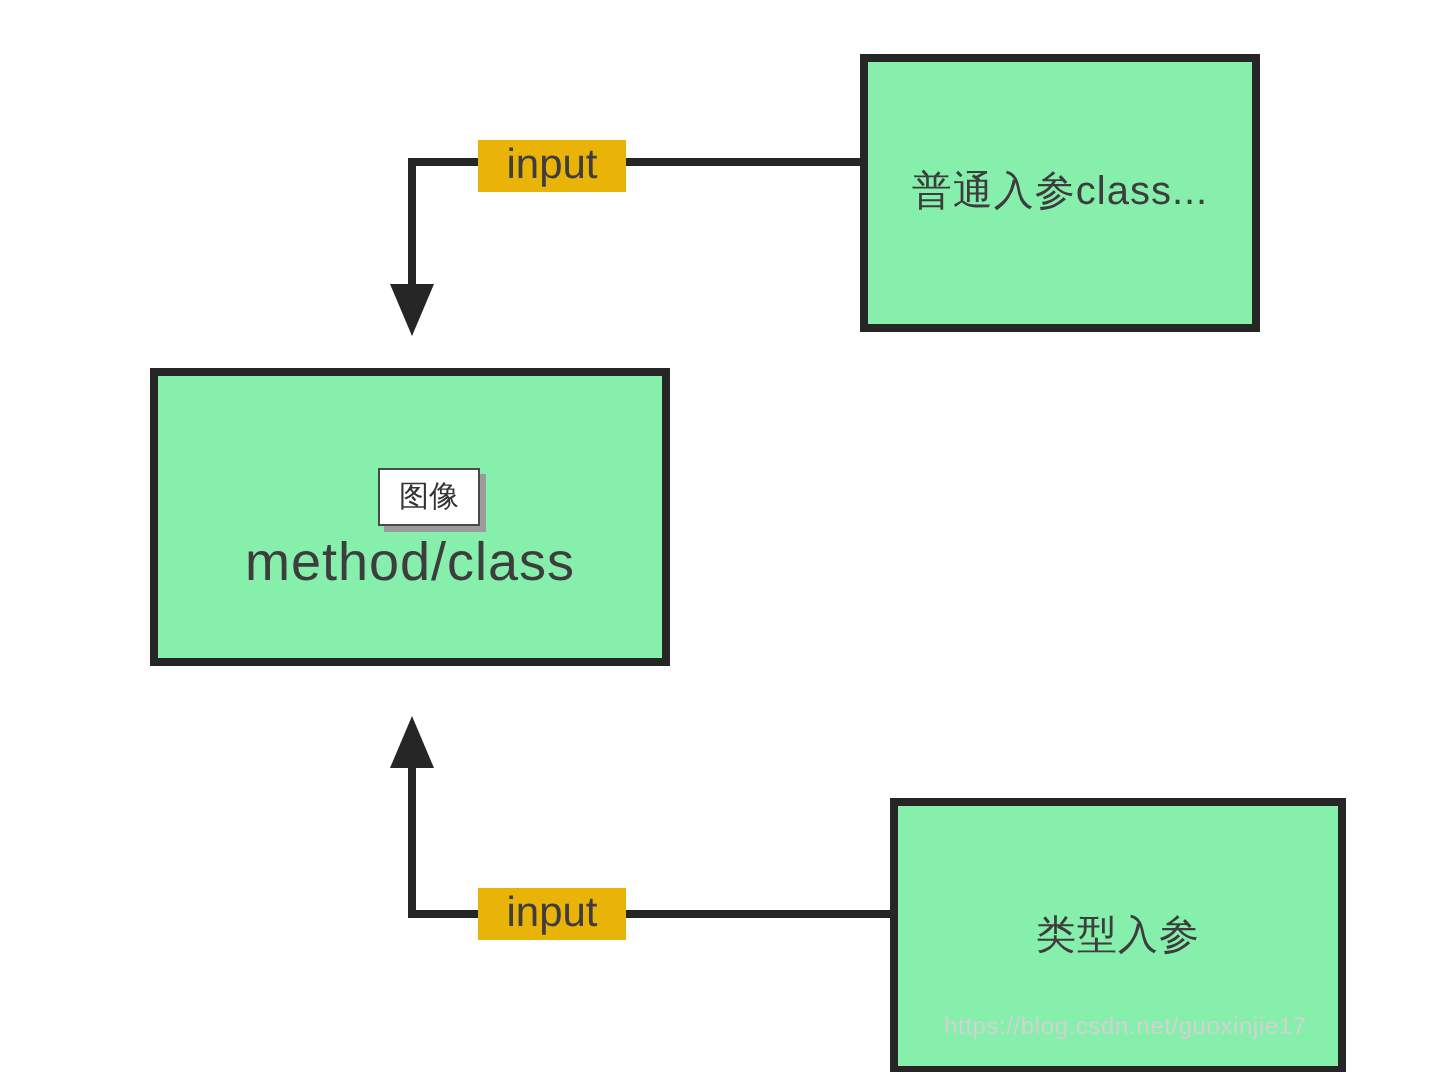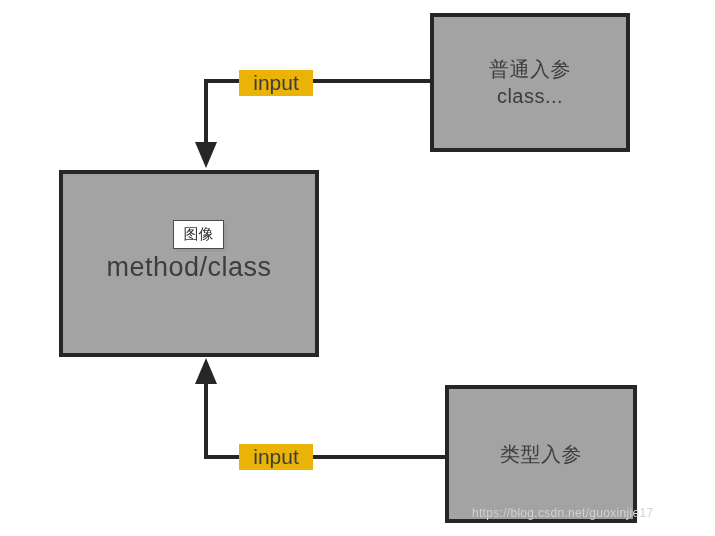--- a/index.html
+++ b/index.html
@@ -14,36 +14,37 @@
     width: 715px;
     height: 536px;
     background: #ffffff;
     overflow: hidden;
     font-family: "Liberation Sans", "DejaVu Sans", sans-serif;
     color: var(--text);
   }
   .node {
     position: absolute;
     border: 4px solid var(--line);
-    background: #a3a3a3;
+    background: #86efac;
     display: flex;
-    flex-direction: column;
+    flex-direction: row;
     align-items: center;
     justify-content: center;
     text-align: center;
+    margin-top: 14px;
   }
   .node .line1, .node .line2 {
     font-size: 20px;
     line-height: 27px;
     color: var(--text);
     letter-spacing: 0.5px;
   }
   #node-ordinary-params { left: 430px; top: 13px;  width: 200px; height: 139px; }
-  #node-method-class    { left: 59px;  top: 170px; width: 260px; height: 187px; }
-  #node-type-params     { left: 445px; top: 385px; width: 192px; height: 138px; }
+  #node-method-class    { left: 75px;  top: 170px; width: 260px; height: 149px; }
+  #node-type-params     { left: 445px; top: 385px; width: 228px; height: 138px; }
 
   #node-method-class .title {
     position: absolute;
     left: 0; right: 0;
     top: 78px;
     text-align: center;
     font-size: 27px;
     color: var(--text);
     letter-spacing: 0.5px;
   }

